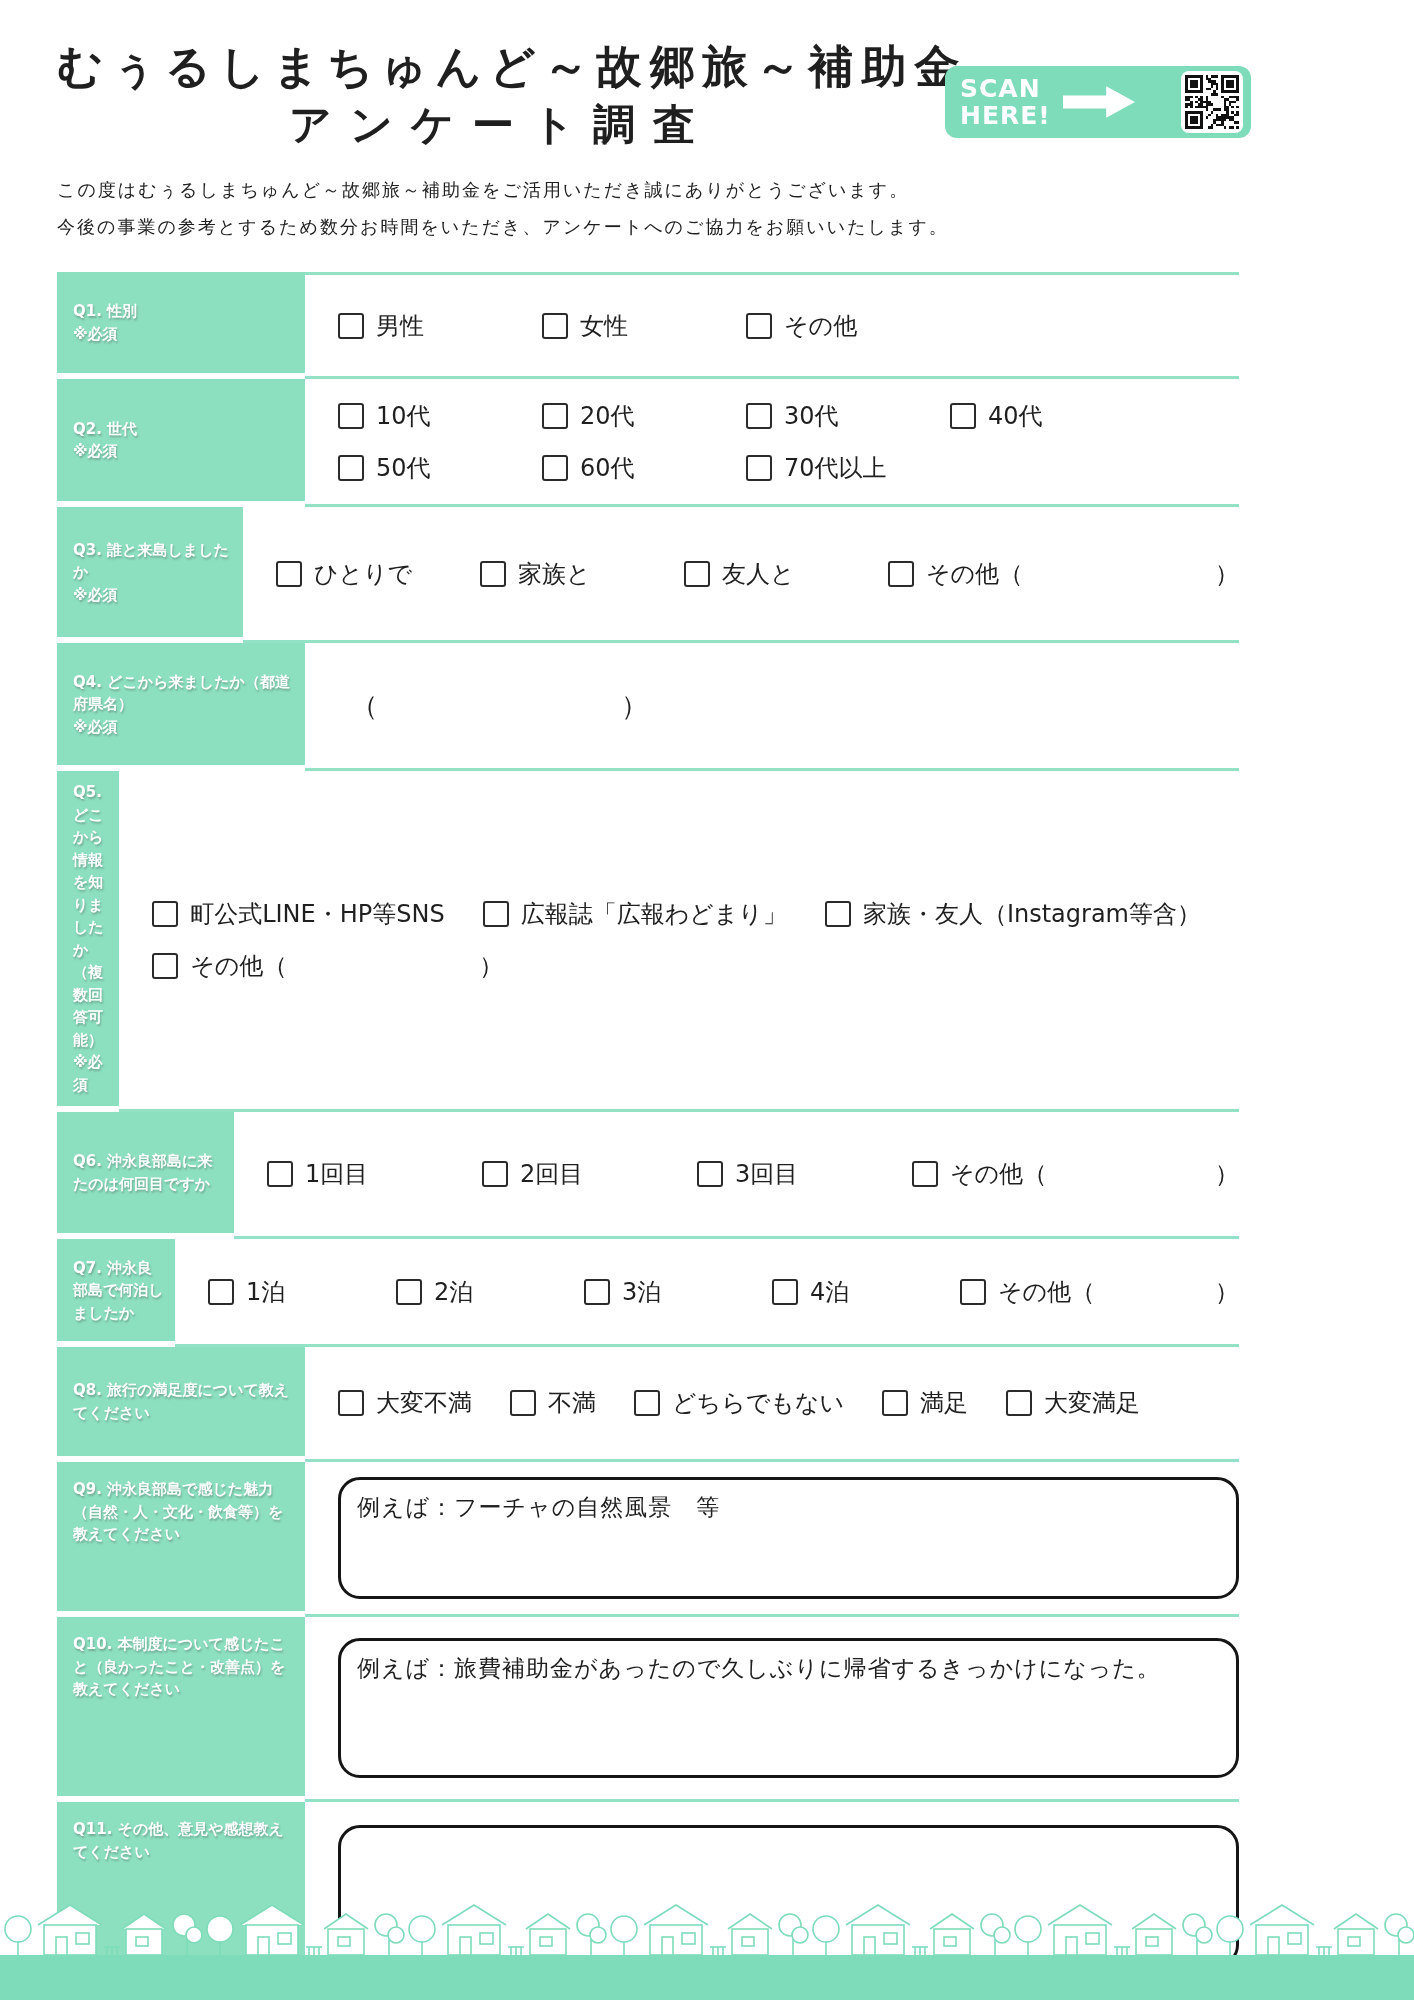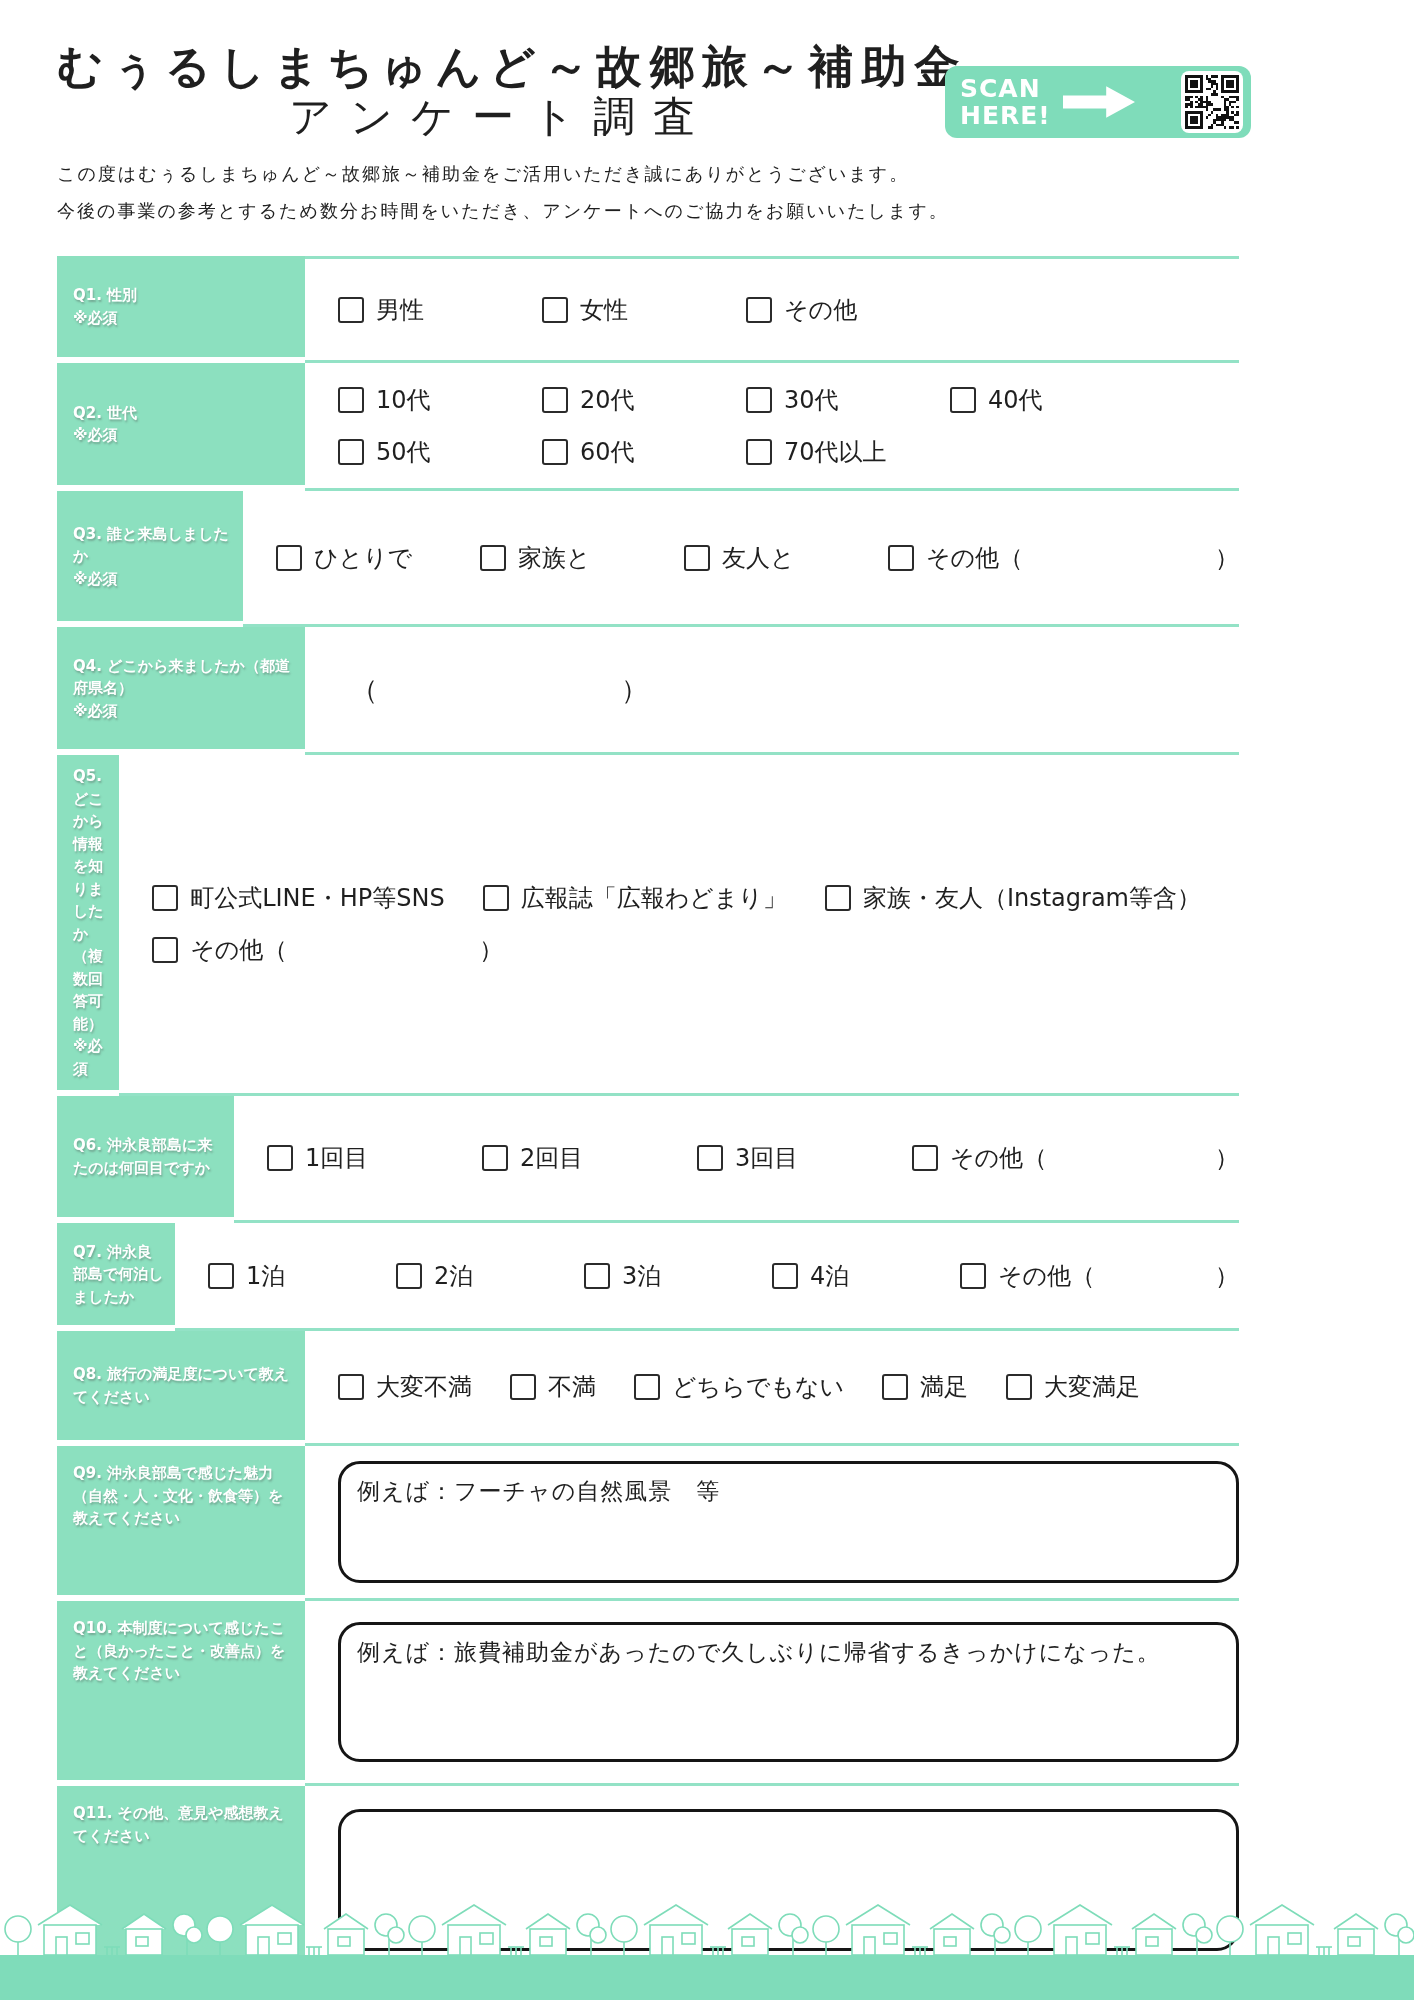--- a/index.html
+++ b/index.html
@@ -3,21 +3,21 @@
 <meta charset="utf-8">
 <style>
   html,body{margin:0;padding:0;width:1414px;height:2000px;background:#fff;
     font-family:"DejaVu Sans","Liberation Sans",sans-serif;color:#1f1f1f;overflow:hidden}
   .page{position:relative;width:1313px;height:2000px}
 
   
   header{display:flex;align-items:flex-start;padding:40px 62px 0 57px}
   .title-wrap{flex:1;min-width:0}
   .title-line1{font-size:45px;font-weight:bold;letter-spacing:8px;margin:0;line-height:1.18;white-space:nowrap}
-  .title-line2{font-size:42px;font-weight:normal;letter-spacing:18px;margin:0;text-align:center;line-height:1.15}
+  .title-line2{font-size:42px;font-weight:bold;letter-spacing:18px;margin:8px;text-align:center;line-height:1.15}
   .scan-box{margin-top:26px;flex:none;width:306px;height:72px;box-sizing:border-box;
     background:#7fdcba;border-radius:12px;display:flex;align-items:center;padding:6px 8px 6px 15px;gap:8px}
   .scan-text{color:#fff;font-weight:bold;font-size:25px;line-height:1.08;letter-spacing:1px;flex:none}
   .scan-arrow{flex:none;width:72px;height:32px;margin:0 4px}
   .scan-arrow svg{width:72px;height:32px;display:block}
   .qr-wrap{flex:none;margin-left:auto;background:#fff;border-radius:8px;width:62px;height:62px;
     display:flex;align-items:center;justify-content:center}
   .qr-wrap svg{width:54px;height:54px;display:block}
 
   

